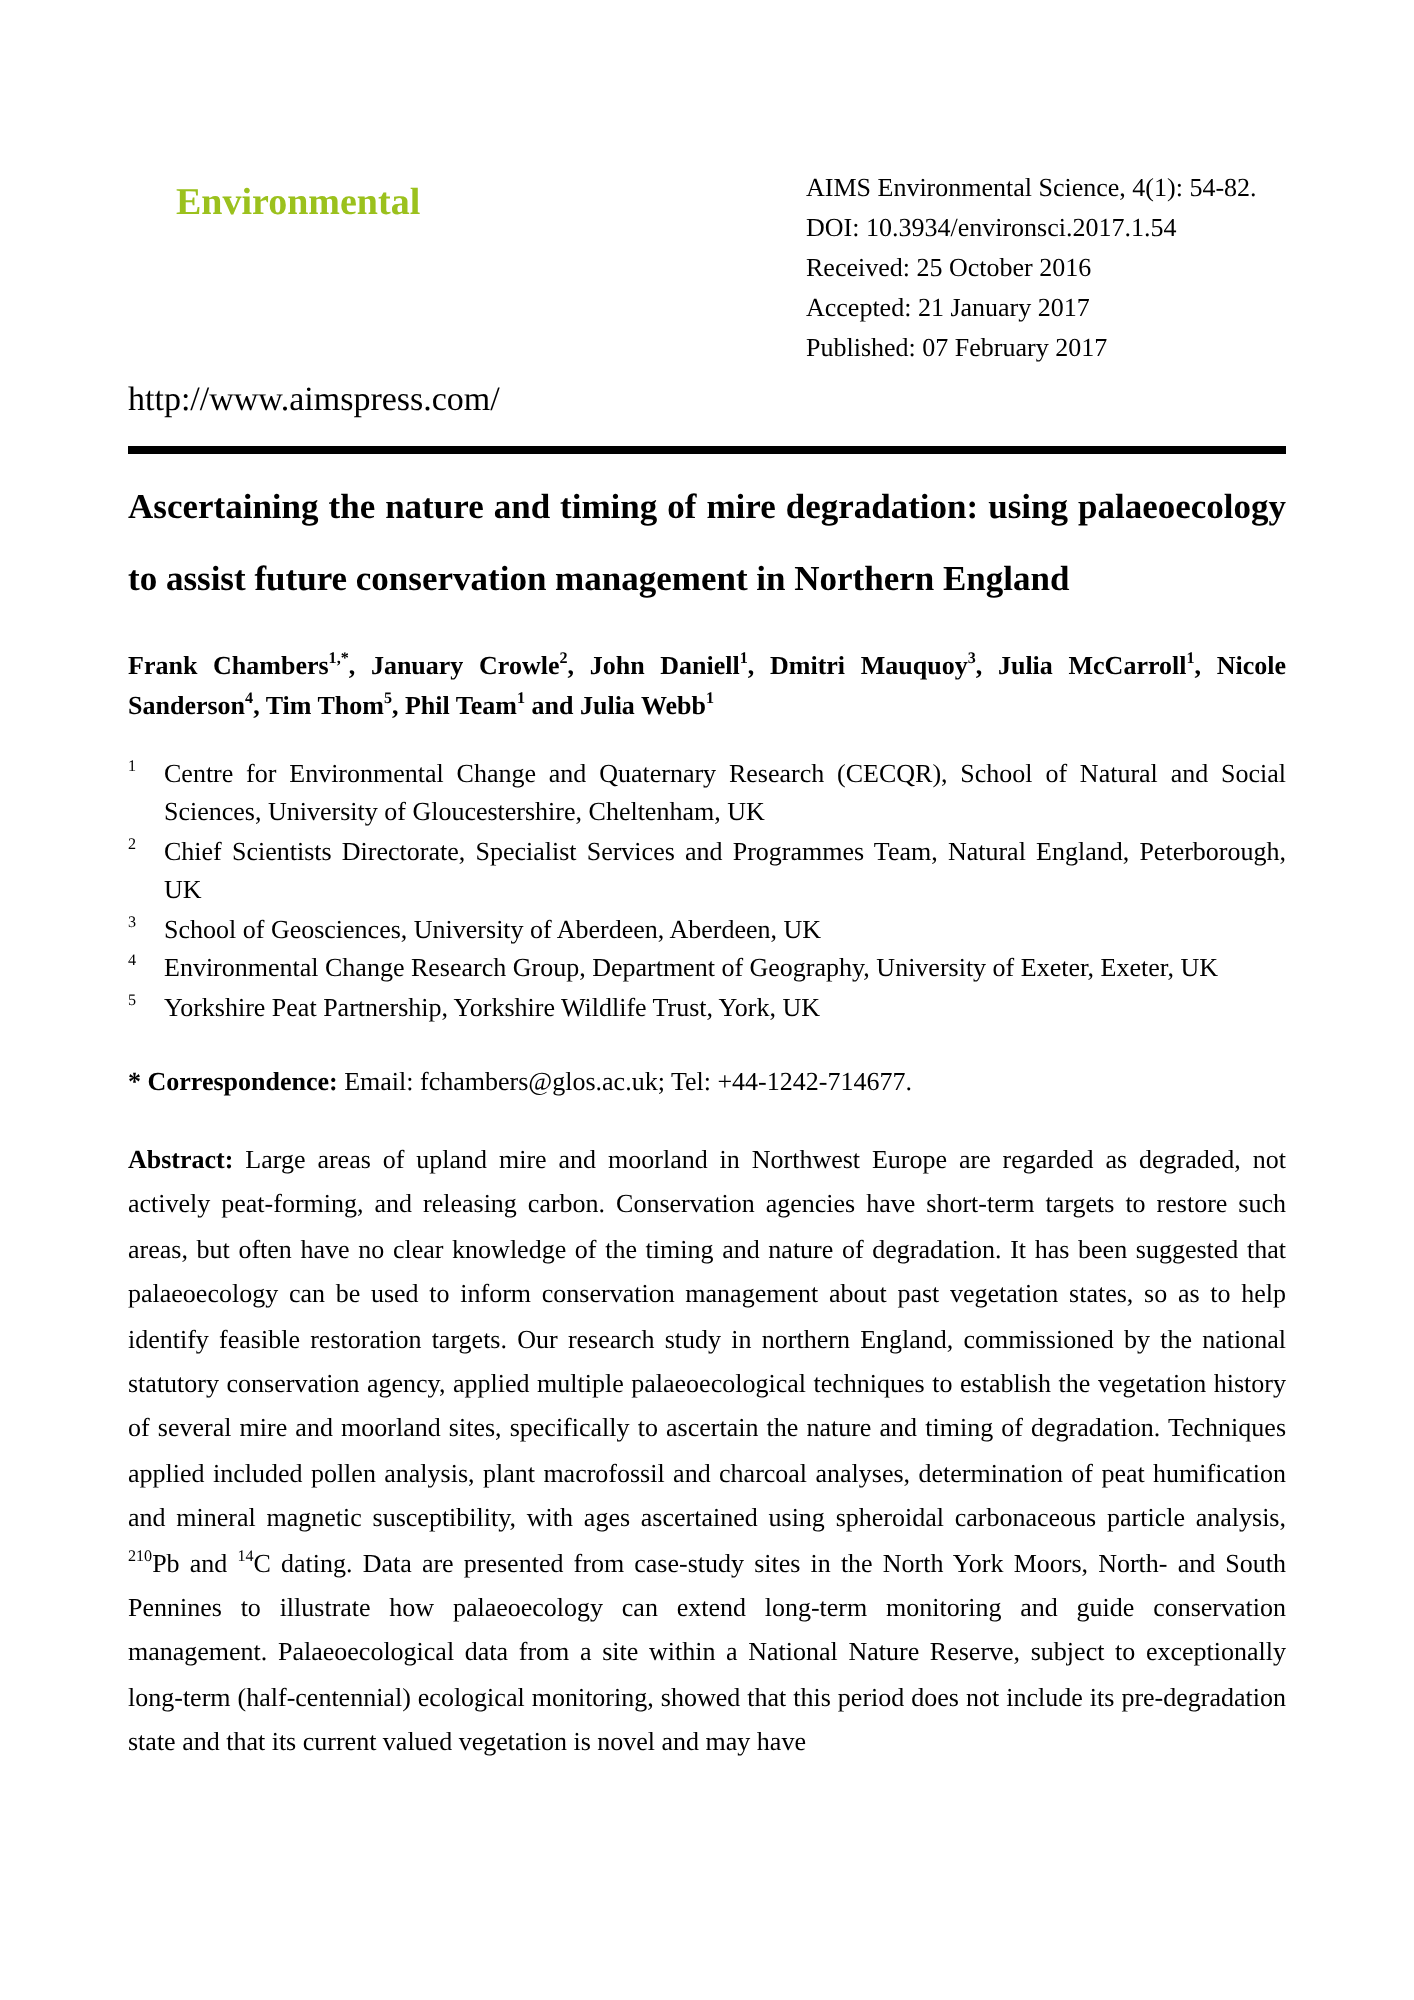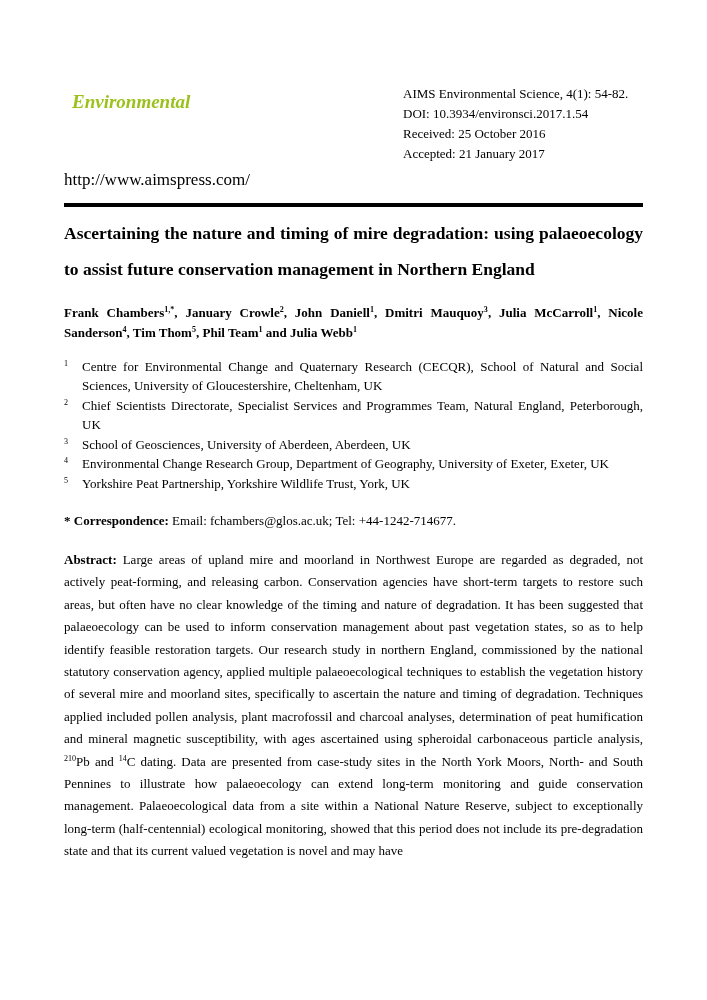--- a/index.html
+++ b/index.html
@@ -23,26 +23,25 @@
     display: block;
     margin-top: 3px;
     font-size: 11px;
     font-weight: bold;
     color: #23355c;
     letter-spacing: 3px;
     margin-right: -3px;
     white-space: nowrap;
   }
   .brand-name {
-    margin-left: 8px;
+    margin-left: 24px;
     margin-top: 6px;
     font-size: 19px;
     line-height: 24px;
     font-weight: bold;
-    font-style: italic;
     color: #9bc11d;
   }
   .meta-block { width: 240px; font-size: 13px; line-height: 20px; }
   .meta-line { white-space: nowrap; }
 
   .site-url { margin-top: 6px; font-size: 17px; }
 
   .rule { margin-top: 13px; height: 3.5px; background: #000; }
 
   
@@ -88,20 +87,21 @@
       <div class="brand-name">
         <div>Environmental</div>
       </div>
     </div>
 
     <div class="meta-block">
       <div class="meta-line">AIMS Environmental Science, 4(1): 54-82.</div>
       <div class="meta-line">DOI: 10.3934/environsci.2017.1.54</div>
       <div class="meta-line">Received: 25 October 2016</div>
       <div class="meta-line">Accepted: 21 January 2017</div>
+      <div class="meta-line">Published: 07 February 2017</div>
     </div>
   </div>
 
   <div class="site-url">http://www.aimspress.com/</div>
 
   <div class="rule"></div>
 
 
   <h1 class="article-title">Ascertaining the nature and timing of mire degradation: using palaeoecology to assist future conservation management in Northern England</h1>
 

